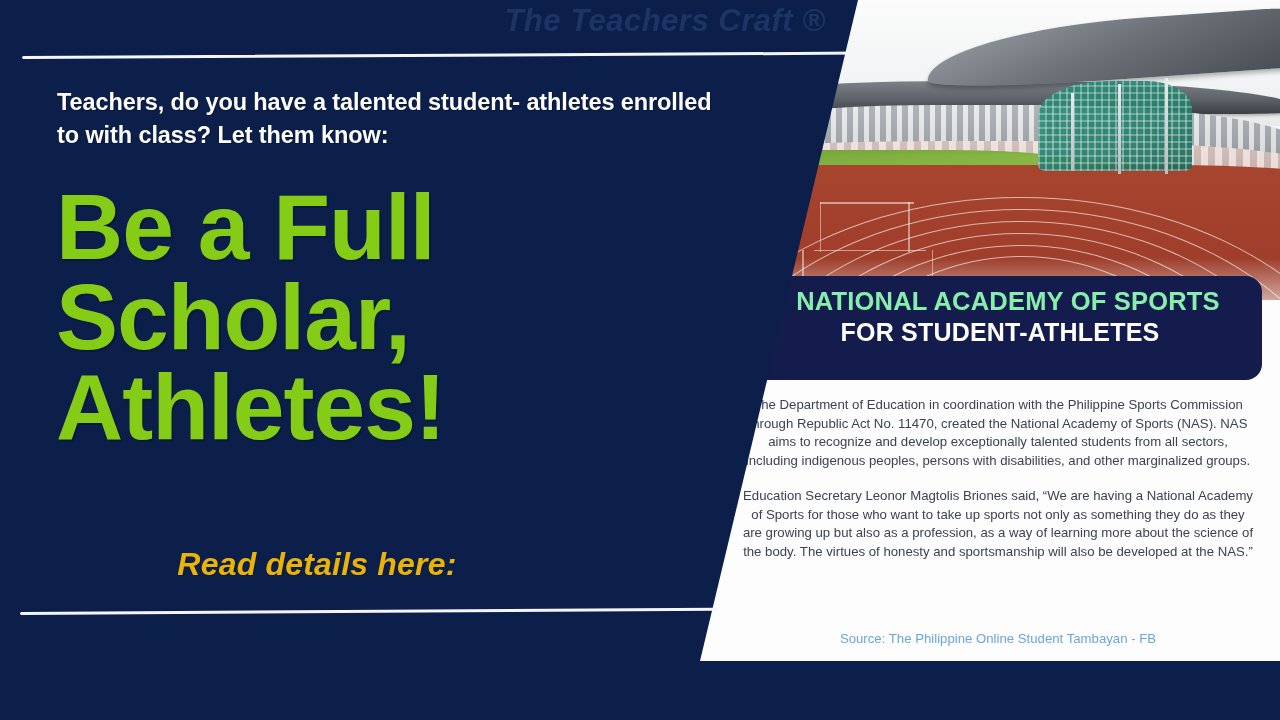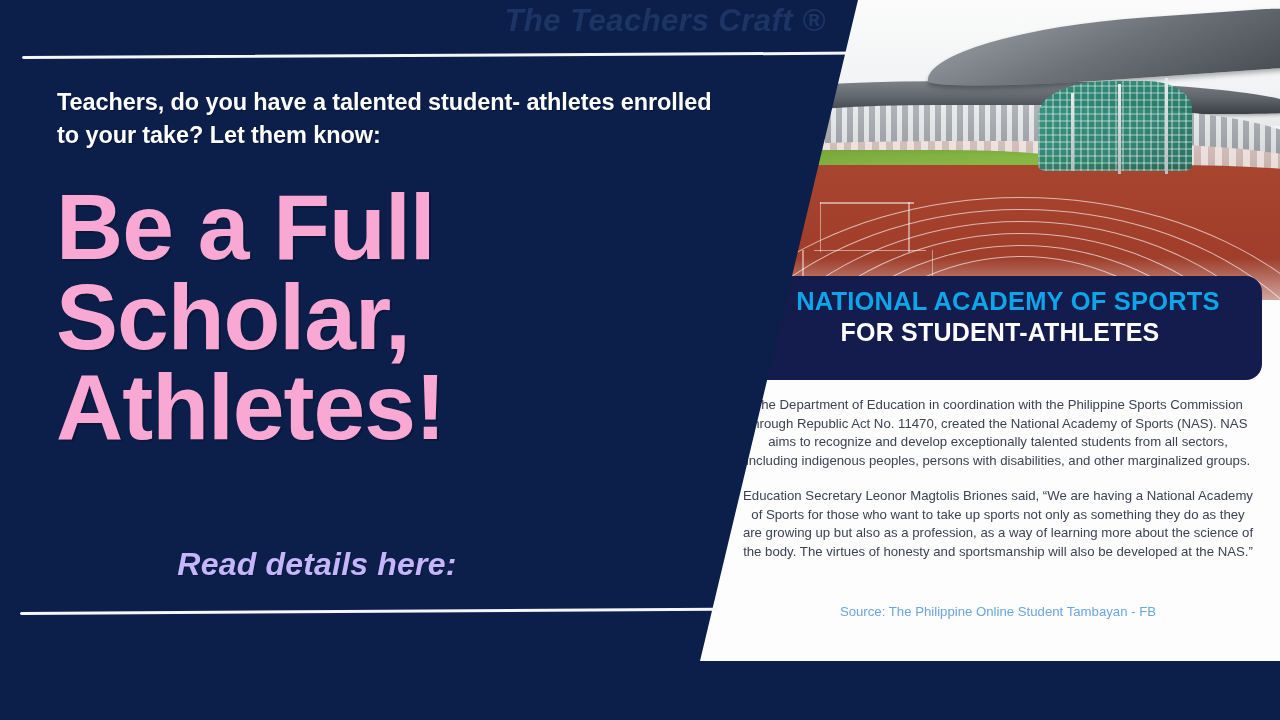--- a/index.html
+++ b/index.html
@@ -124,21 +124,21 @@
     width: 566px;
     height: 104px;
     background: #141c4d;
     border-radius: 16px;
     text-align: center;
     box-sizing: border-box;
     padding-top: 11px;
   }
   .nas-title {
     display: block;
-    color: #0ea5e9;
+    color: #86efac;
     font-size: 25.5px;
     font-weight: bold;
     letter-spacing: .2px;
     line-height: 1.15;
     padding-left: 58px;
   }
   .nas-subtitle {
     display: block;
     color: #ffffff;
     font-size: 25px;
@@ -156,21 +156,21 @@
     width: 512px;
     text-align: center;
     color: #3b4253;
     font-size: 13.2px;
     line-height: 1.42;
   }
   .article-body p { margin: 0 0 16px 0; }
   .article-source {
     position: absolute;
     left: 52px;
-    top: 603px;
+    top: 630px;
     width: 512px;
     text-align: center;
     color: #6aa6de;
     font-size: 13.2px;
     line-height: 1.42;
   }
 
   
   .navy-panel {
     position: absolute;
@@ -224,34 +224,34 @@
     font-weight: bold;
     line-height: 1.42;
     letter-spacing: -0.1px;
     text-shadow: 1px 1px 0 rgba(0,0,0,.25);
   }
   .headline {
     position: absolute;
     left: 56px;
     top: 182px;
     width: 660px;
-    color: #f9a8d4;
+    color: #84cc16;
     font-size: 93px;
     font-weight: bold;
     line-height: 0.97;
     letter-spacing: -1px;
     text-shadow: 2px 2px 0 rgba(0,0,0,.18);
   }
   .cta {
     position: absolute;
     left: 57px;
     top: 546px;
     width: 520px;
     text-align: center;
-    color: #c4b5fd;
+    color: #eab308;
     font-size: 32px;
     font-weight: bold;
     font-style: italic;
     letter-spacing: .2px;
     text-shadow: 1px 1px 0 rgba(0,0,0,.22);
   }
 </style>
 </head>
 <body>
 
@@ -306,19 +306,19 @@
     </div>
   </div>
 
   <div class="navy-panel"></div>
 
   <div class="watermark">The Teachers Craft ®</div>
 
   <div class="rule rule-top"></div>
   <div class="rule rule-bottom"></div>
 
-  <div class="kicker">Teachers, do you have a talented student- athletes enrolled to your take? Let them know:</div>
+  <div class="kicker">Teachers, do you have a talented student- athletes enrolled to with class? Let them know:</div>
 
   <div class="headline">Be a Full Scholar, Athletes!</div>
 
   <div class="cta">Read details here:</div>
 
 </div>
 
 </body></html>

